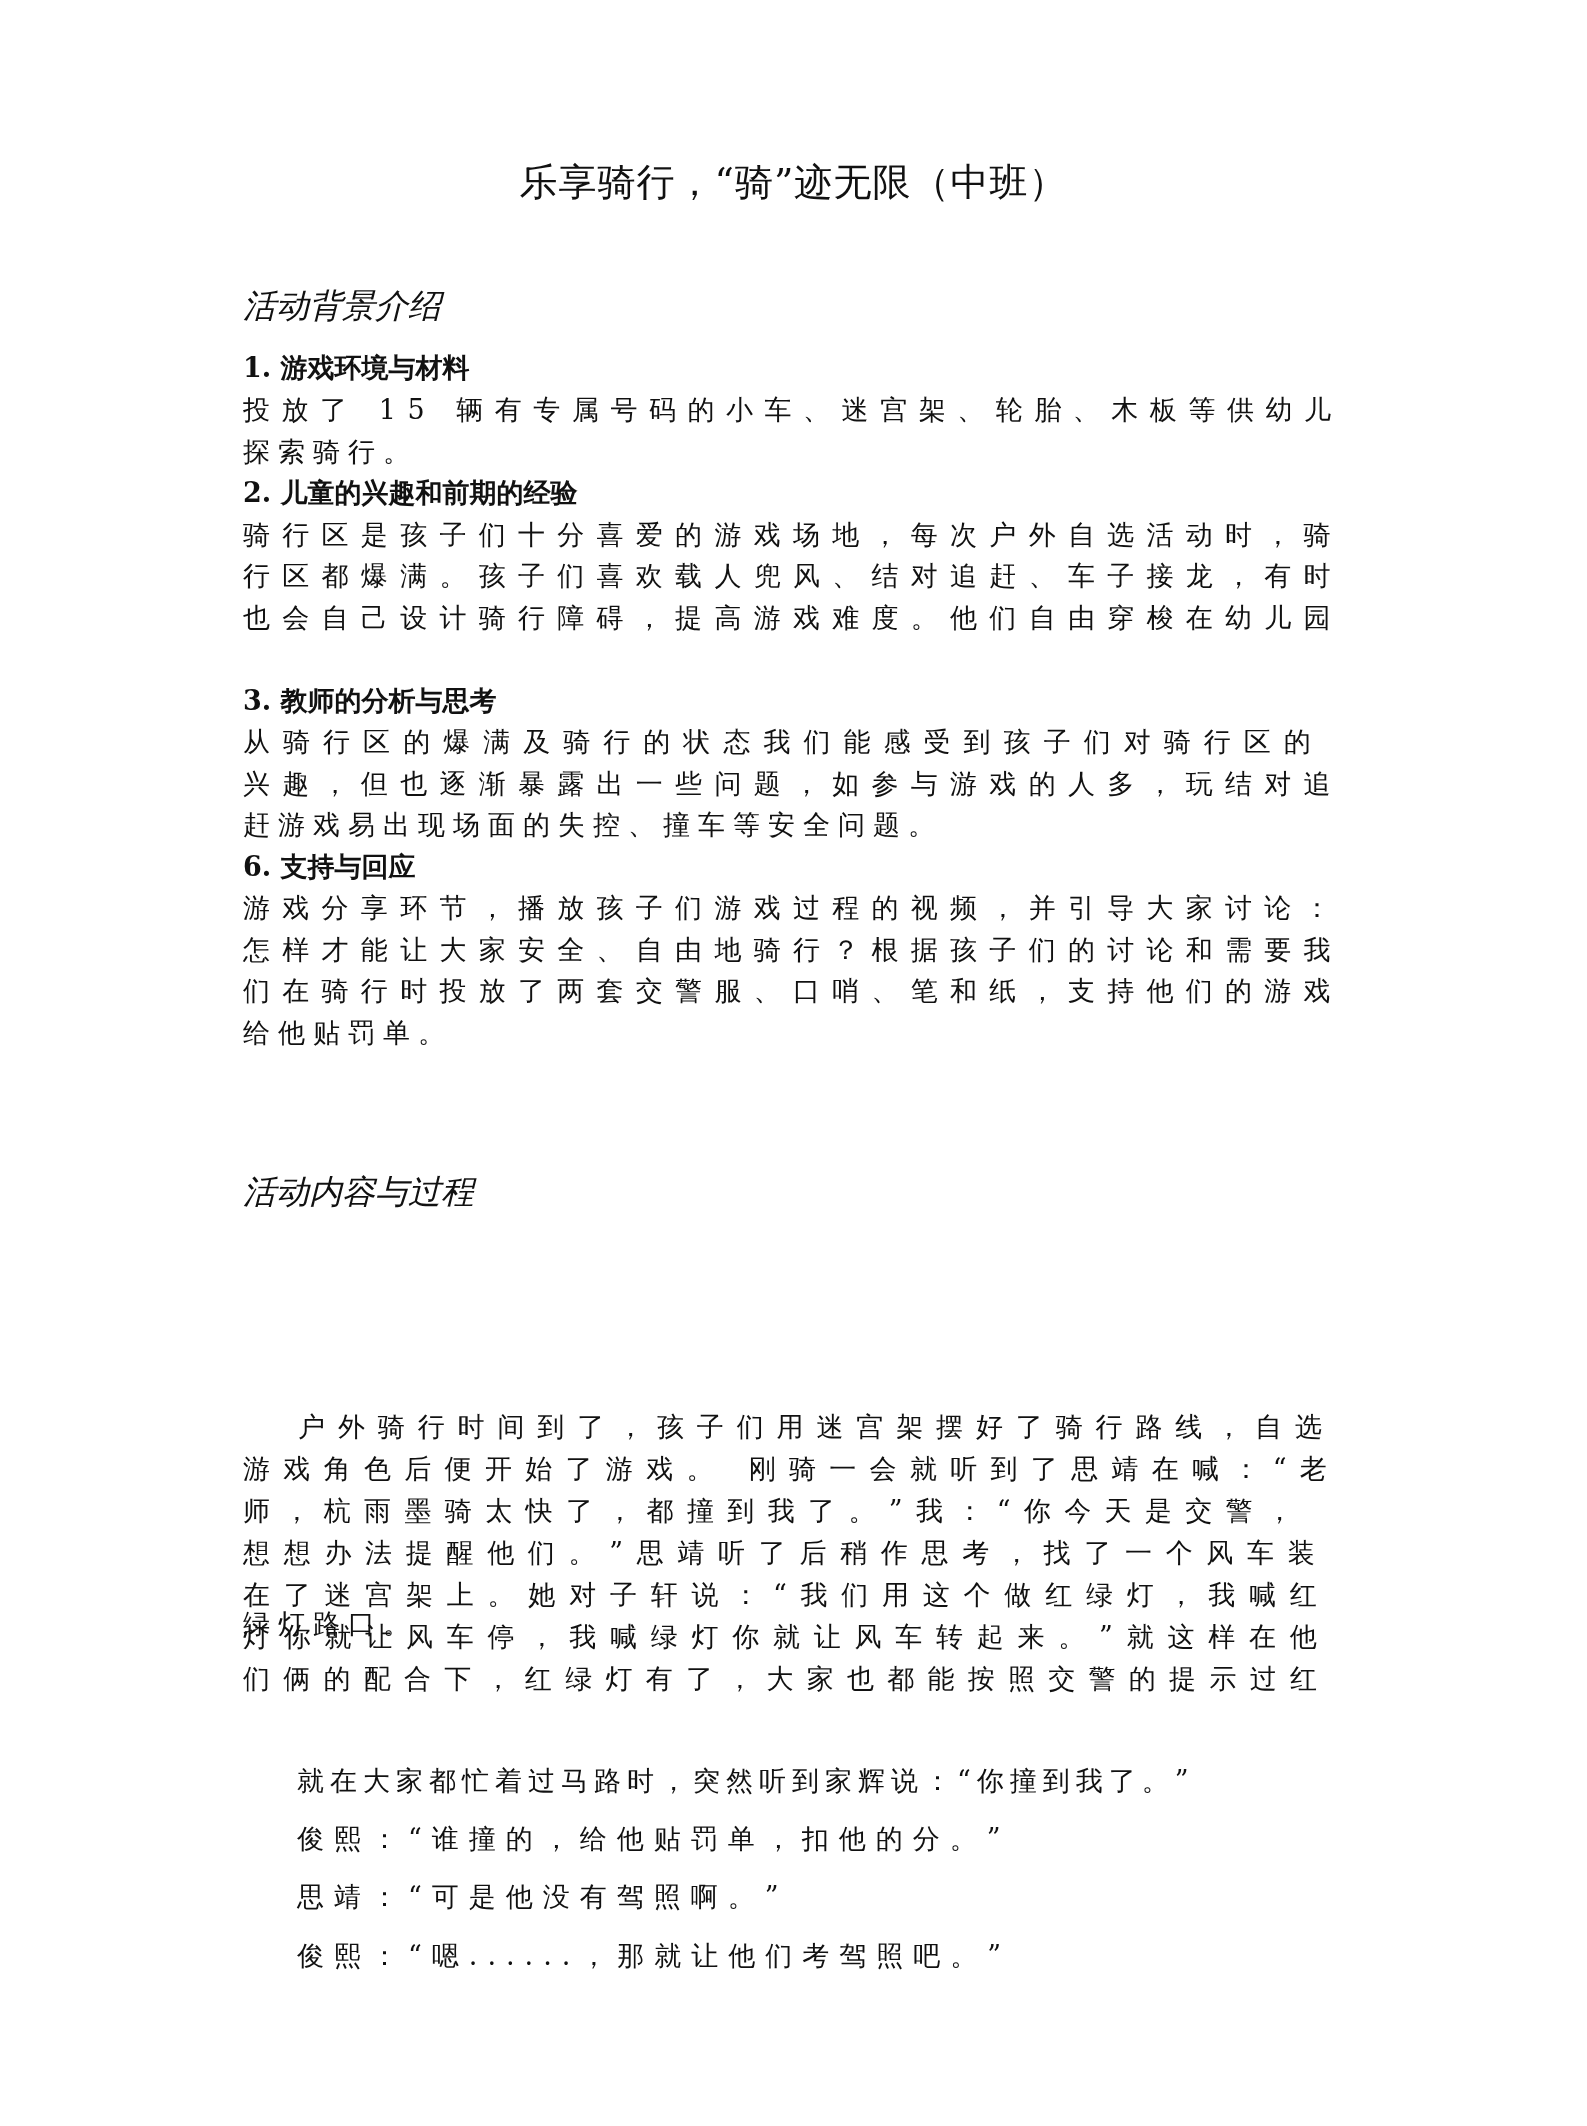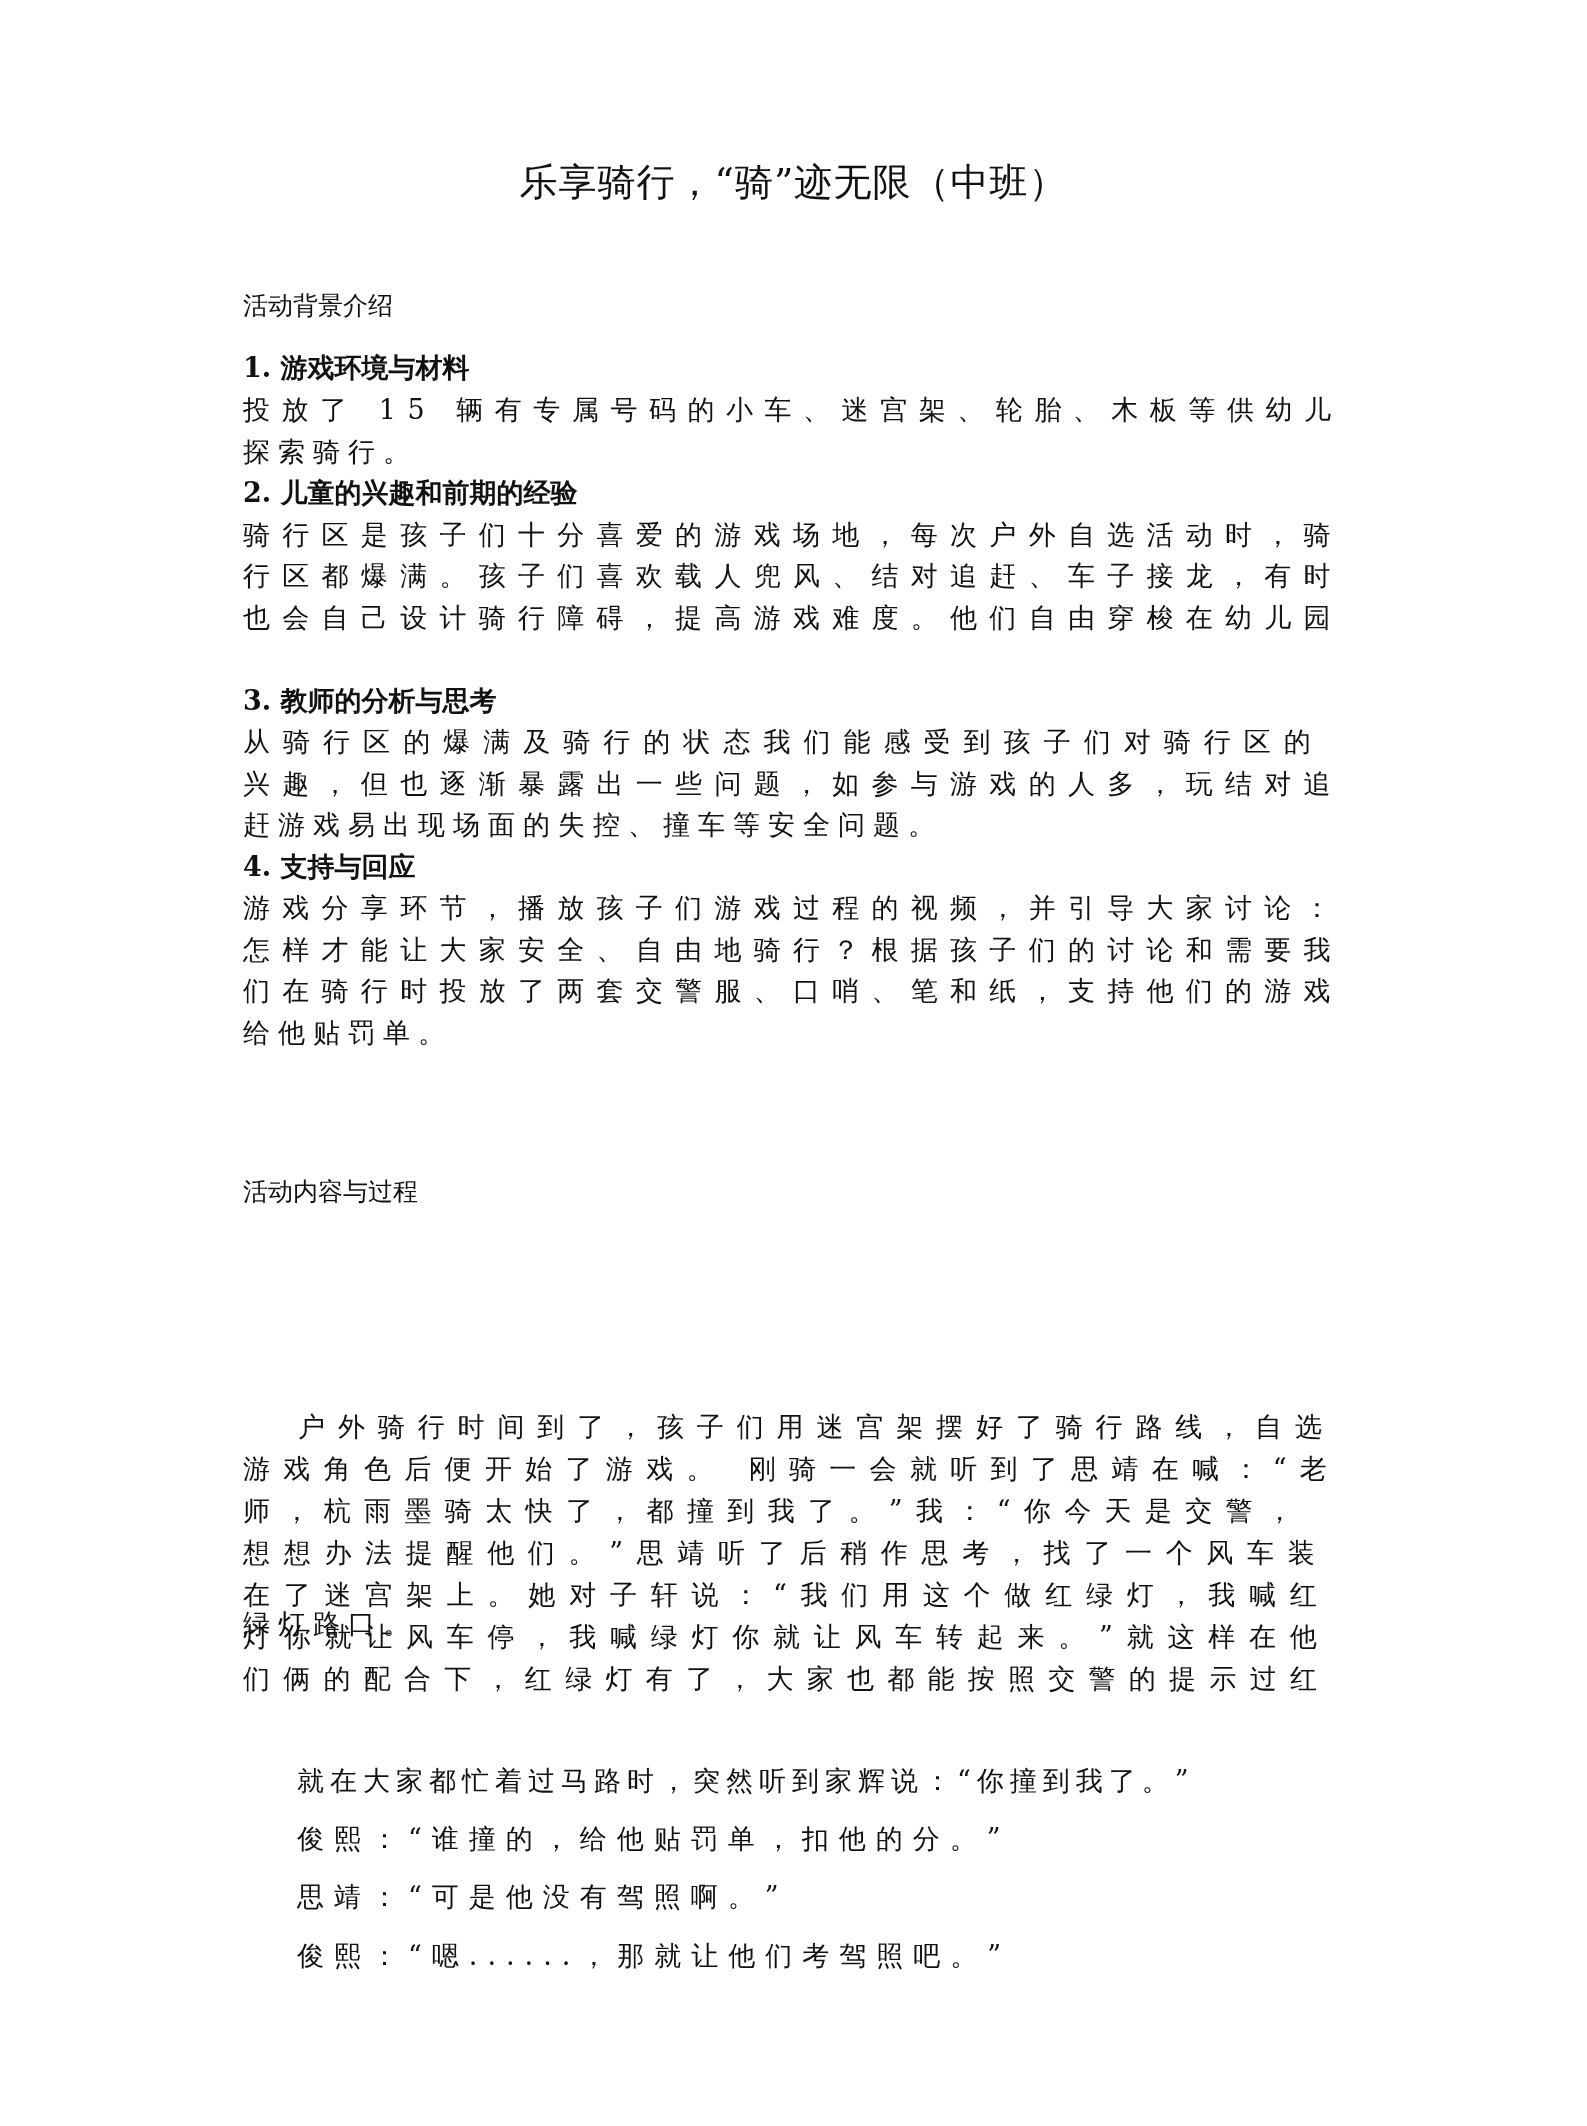--- a/index.html
+++ b/index.html
@@ -1,21 +1,21 @@
 <!DOCTYPE html>
 <html><head>
 <meta charset="utf-8">
 <style>
   html, body { margin: 0; padding: 0; background: #ffffff; }
   body { width: 1587px; height: 2126px; position: relative; overflow: hidden;
          font-family: "DejaVu Serif", "Liberation Serif", serif; color: #111; }
   .page { position: absolute; left: 0; top: 0; width: 1587px; height: 1712px; background: #fff; }
   .title { position: absolute; left: 0; width: 1587px; top: 158px; text-align: center;
            font-size: 38px; line-height: 48px; letter-spacing: 1px; font-family: "DejaVu Serif", serif; }
-  .h1 { position: absolute; left: 243px; font-size: 25px; line-height: 40px; white-space: nowrap; }
+  .h1 { position: absolute; left: 243px; font-size: 33px; line-height: 40px; white-space: nowrap; font-style: italic; }
   .h2 { position: absolute; left: 243px; font-size: 27px; line-height: 36px; font-weight: bold; white-space: nowrap; }
   .line { position: absolute; left: 243px; width: 1088px; font-size: 27px; line-height: 36px;
           white-space: nowrap; text-align: justify; text-align-last: justify; }
   .line.last { text-align-last: left; letter-spacing: 8px; }
   .line.indent { left: 298px; width: 1024px; }
   .para2 { width: 1080px; }
   .dialog { position: absolute; left: 297px; font-size: 27px; line-height: 36px; white-space: nowrap; letter-spacing: 8px; }
 </style>
 </head>
 <body>
@@ -208,21 +208,21 @@
       <span>人</span>
       <span>多</span>
       <span>，</span>
       <span>玩</span>
       <span>结</span>
       <span>对</span>
       <span>追</span>
     </div>
   <div class="line last" style="top:807px">赶游戏易出现场面的失控、撞车等安全问题。</div>
 
-  <div class="h2" style="top:849px">4. 支持与回应</div>
+  <div class="h2" style="top:849px">6. 支持与回应</div>
   <div class="line" style="top: 890px; display: flex; justify-content: space-between;">
       <span>游</span>
       <span>戏</span>
       <span>分</span>
       <span>享</span>
       <span>环</span>
       <span>节</span>
       <span>，</span>
       <span>播</span>
       <span>放</span>

